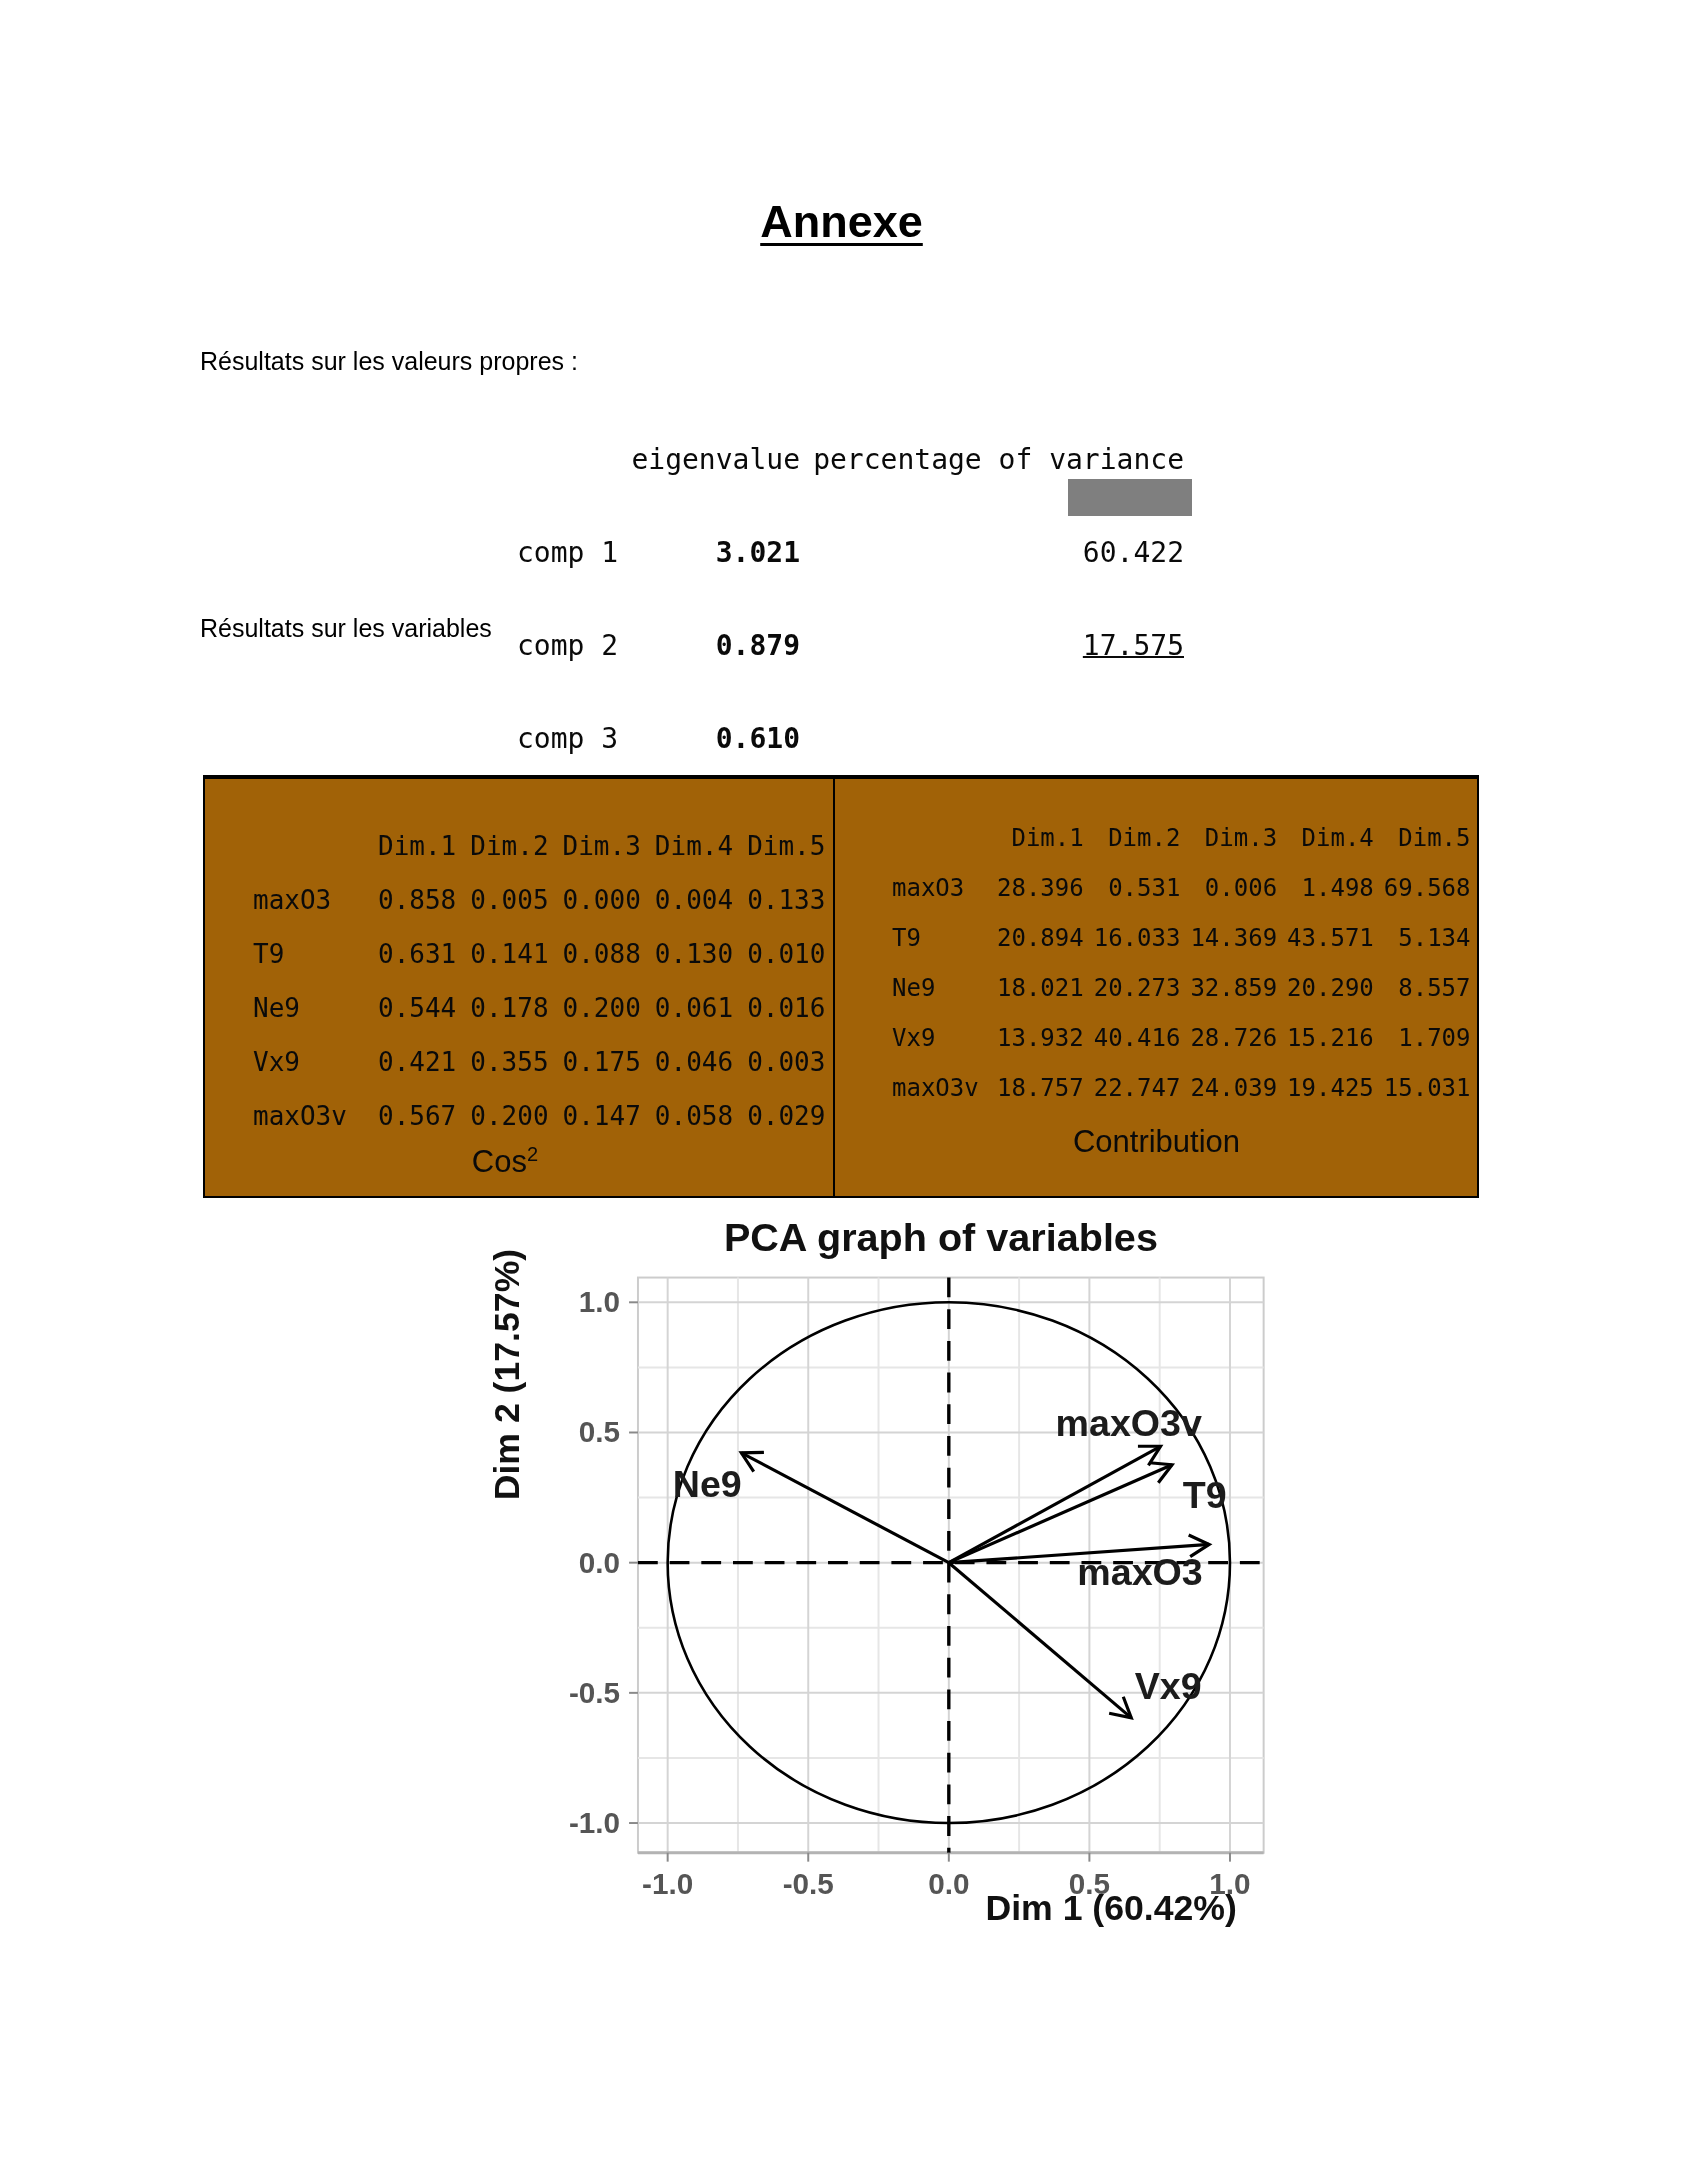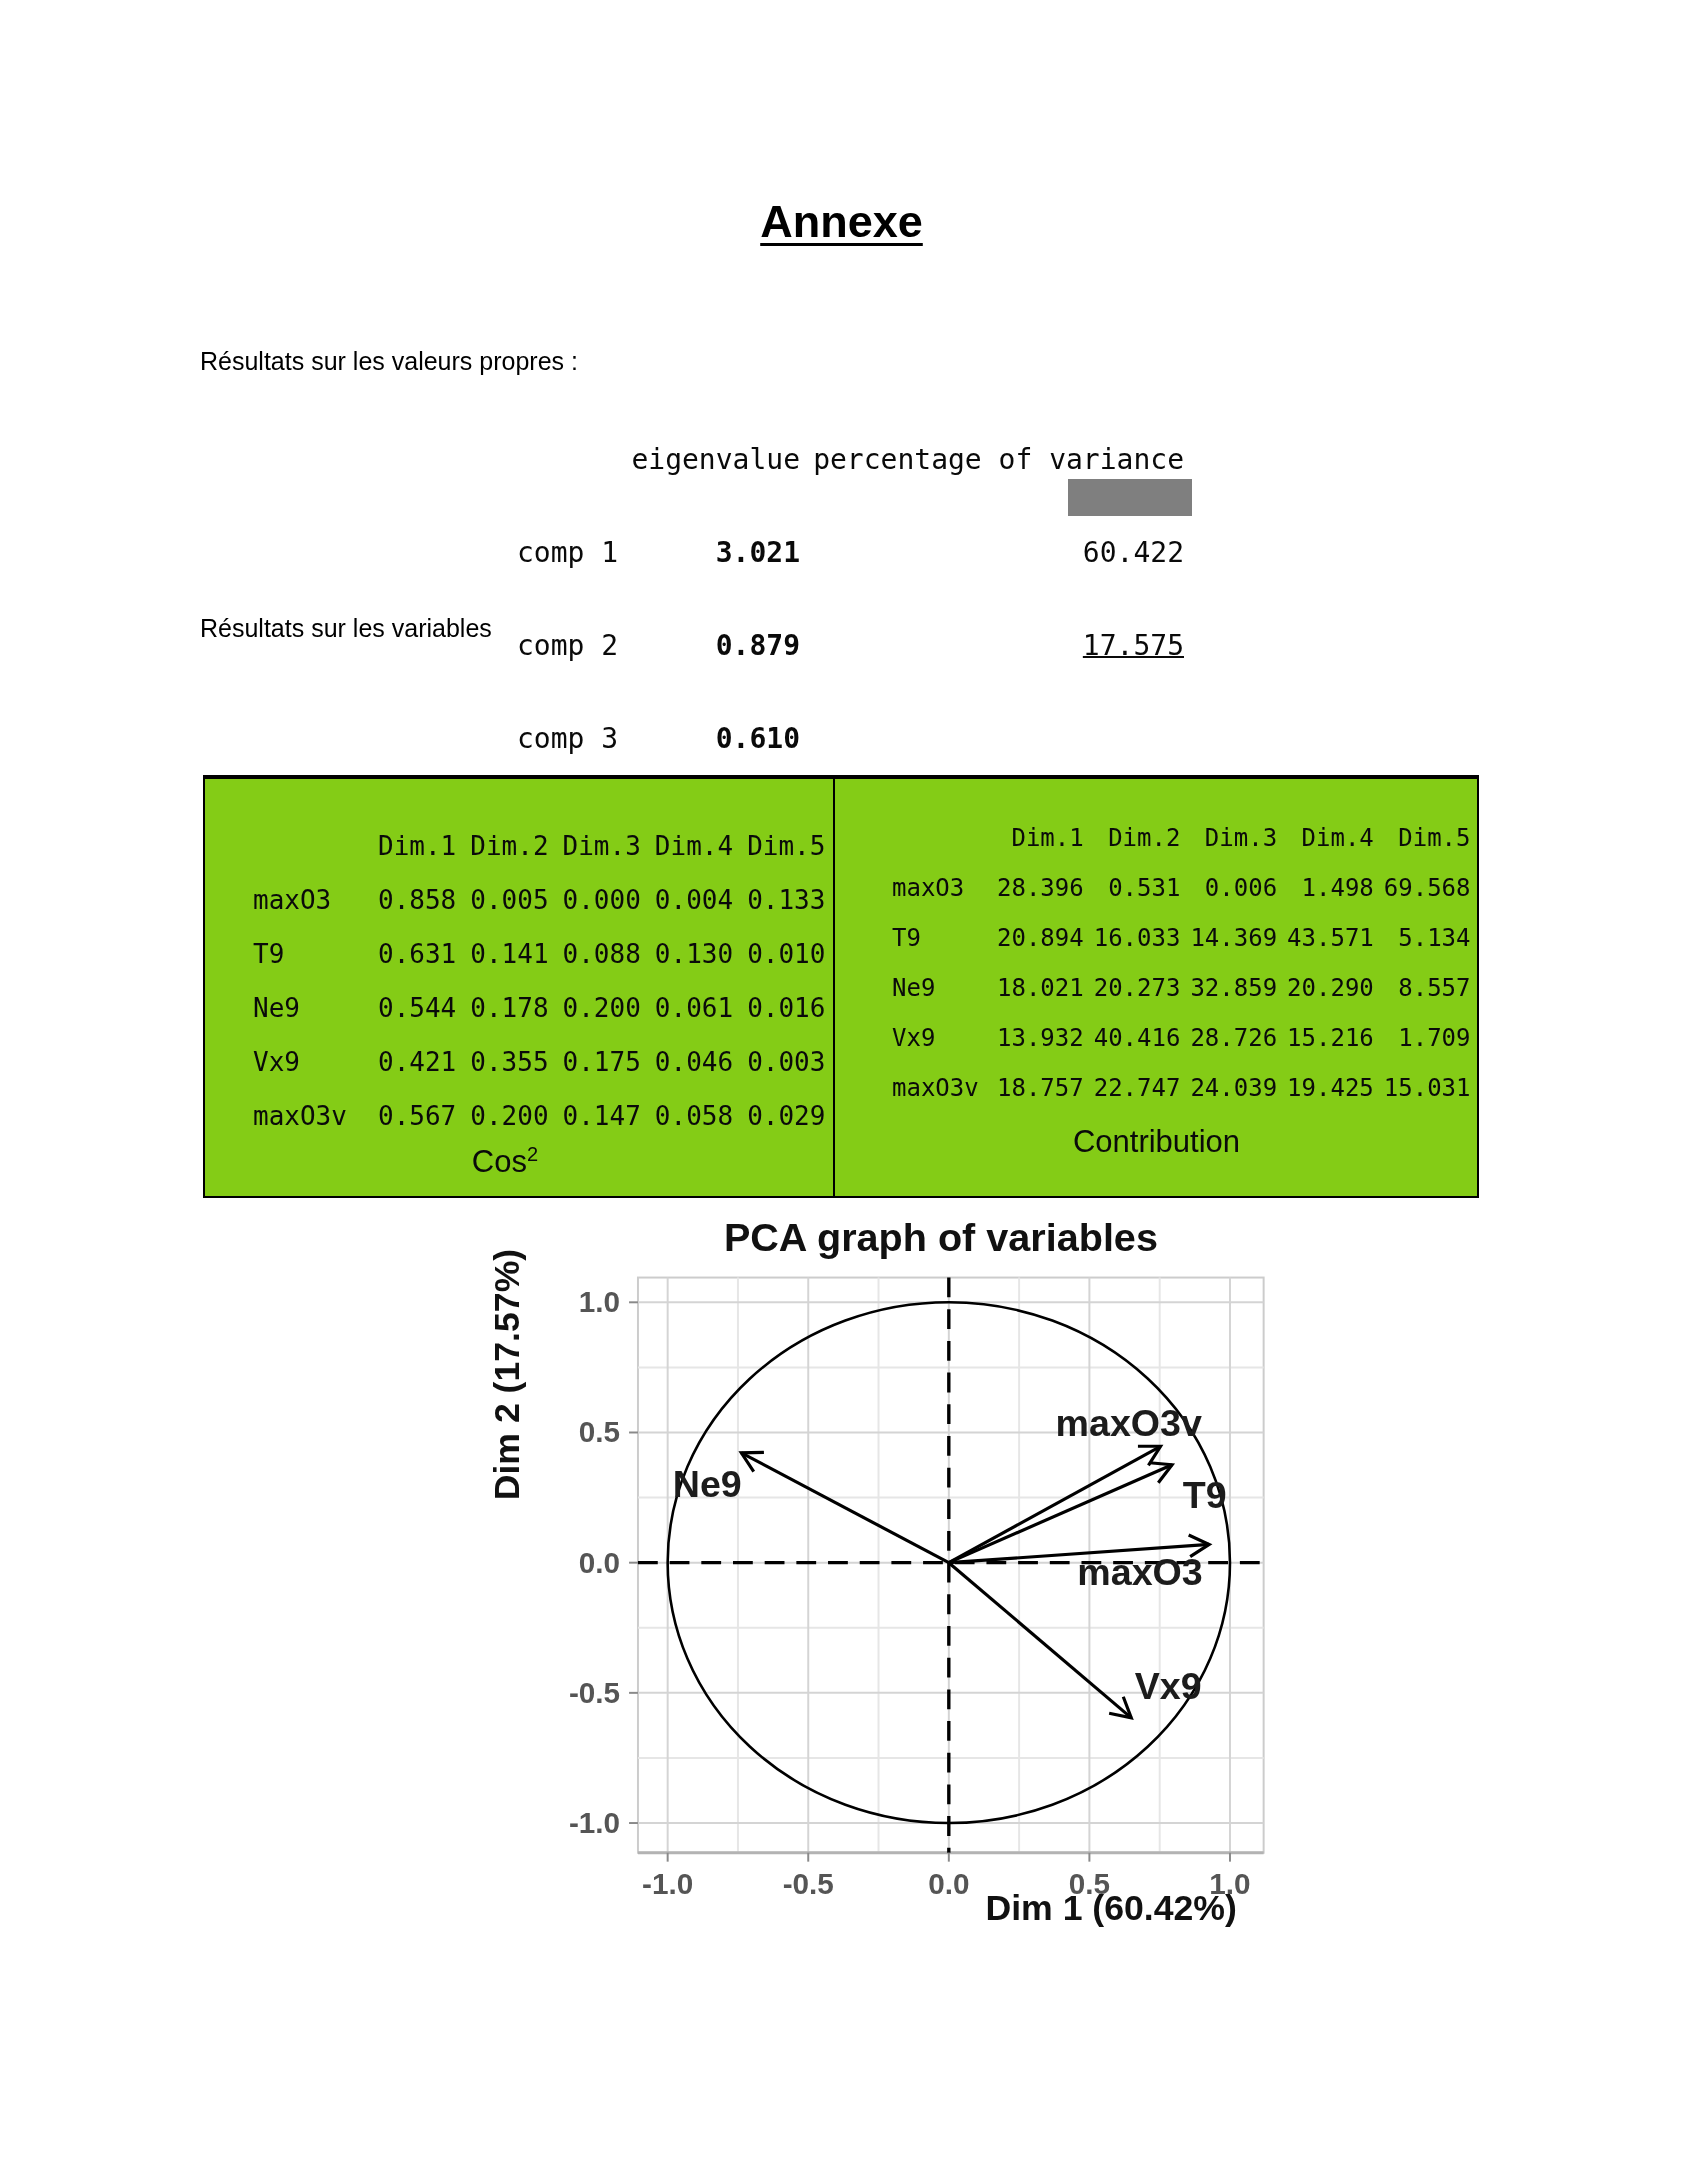--- a/index.html
+++ b/index.html
@@ -30,21 +30,21 @@
   .eigen .c3 { width:384px; text-align:right; }
   .eigen .c12 { width:283px; text-align:right; }
   .eigen .ul { text-decoration:underline; text-decoration-thickness:2px;margin-left:7px; }
   .redaction {
     position:absolute; left:1068px; top:479px; width:124px; height:37px;
     background:#7f7f7f;
   }
   
   .var-box {
     position:absolute; left:203px; top:775px; width:1272px; height:417px;
-    border:2px solid #000; border-top-width:4px; background:#84cc16;
+    border:2px solid #000; border-top-width:4px; background:#a16207;
   }
   .var-box .divider {
     position:absolute; left:628px; top:0; width:2px; height:100%; background:#000;
   }
   table.mono { border-collapse:collapse; position:absolute; color:#0a0a0a;
     font-family:"DejaVu Sans Mono", monospace; }
   table.mono td { padding:0; white-space:pre; }
   table.cos2 { left:48px; top:40px; font-size:26px; }
   table.cos2 tr { height:54px; }
   table.cos2 td.lab { width:111px; text-align:left; }

